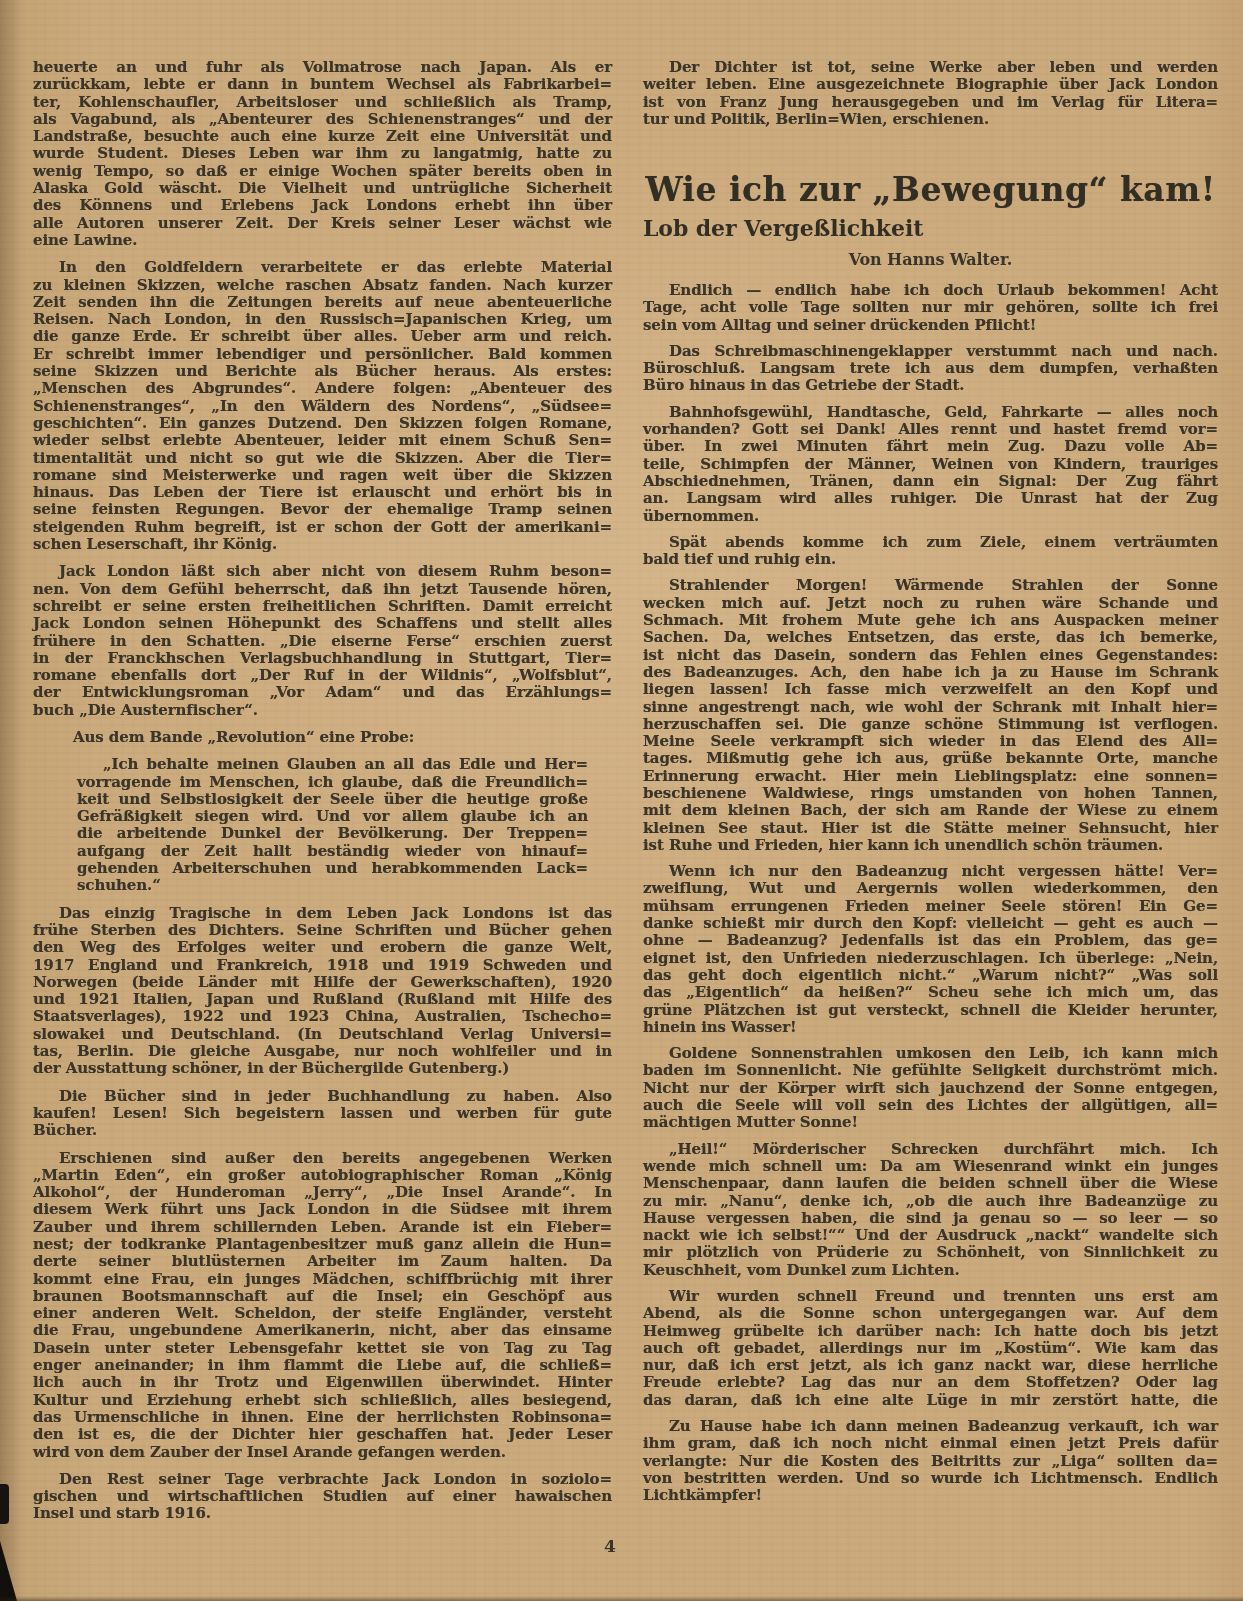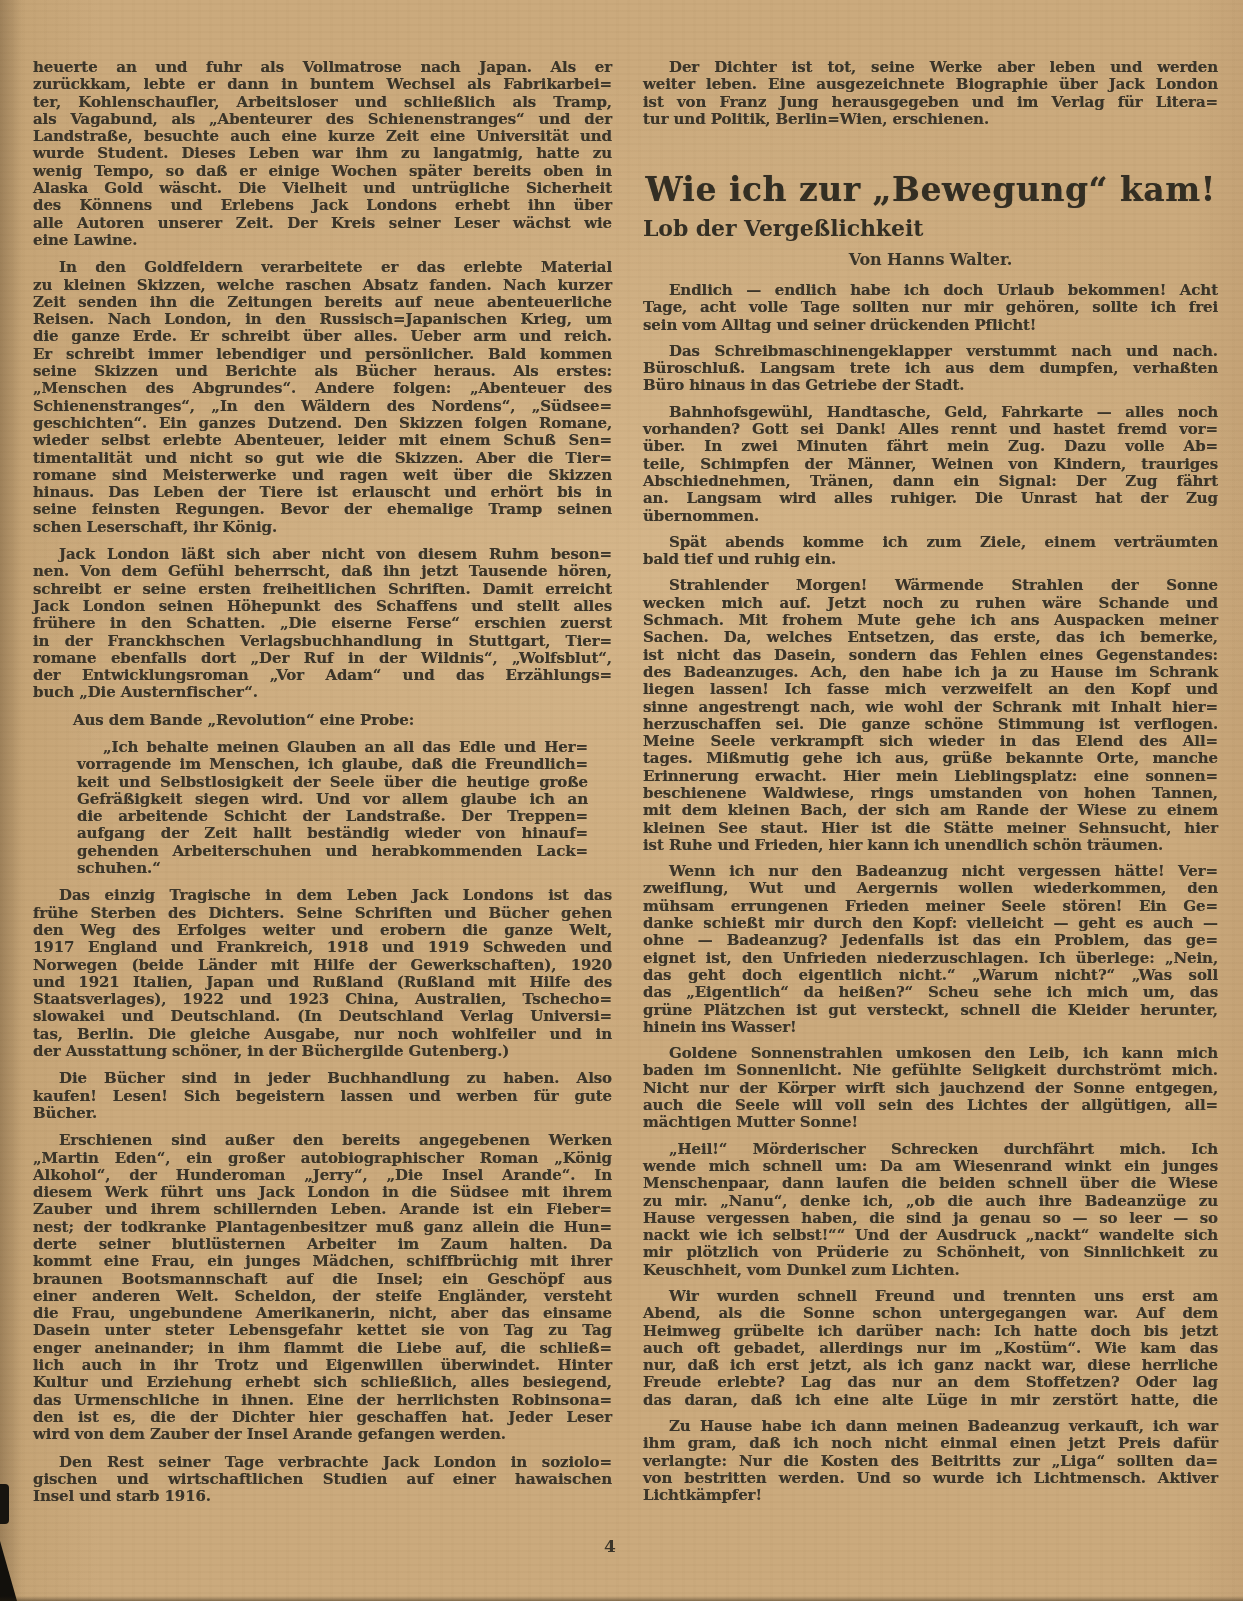--- a/index.html
+++ b/index.html
@@ -72,20 +72,21 @@
         <div class="tline">Er schreibt immer lebendiger und persönlicher.  Bald kommen</div>
         <div class="tline">seine Skizzen und Berichte als Bücher heraus.  Als erstes:</div>
         <div class="tline">„Menschen des Abgrundes“.  Andere folgen: „Abenteuer des</div>
         <div class="tline">Schienenstranges“, „In den Wäldern des Nordens“, „Südsee=</div>
         <div class="tline">geschichten“. Ein ganzes Dutzend. Den Skizzen folgen Romane,</div>
         <div class="tline">wieder selbst erlebte Abenteuer, leider mit einem Schuß Sen=</div>
         <div class="tline">timentalität und nicht so gut wie die Skizzen.  Aber die Tier=</div>
         <div class="tline">romane sind Meisterwerke und ragen weit über die Skizzen</div>
         <div class="tline">hinaus.  Das Leben der Tiere ist erlauscht und erhört bis in</div>
         <div class="tline">seine feinsten Regungen.  Bevor der ehemalige Tramp seinen</div>
+        <div class="tline">steigenden Ruhm begreift, ist er schon der Gott der amerikani=</div>
         <div class="tline last">schen Leserschaft, ihr König.</div>
       </div>
       <div class="para">
         <div class="tline ind">Jack London läßt sich aber nicht von diesem Ruhm beson=</div>
         <div class="tline">nen.  Von dem Gefühl beherrscht, daß ihn jetzt Tausende hören,</div>
         <div class="tline">schreibt er seine ersten freiheitlichen Schriften.  Damit erreicht</div>
         <div class="tline">Jack London seinen Höhepunkt des Schaffens und stellt alles</div>
         <div class="tline">frühere in den Schatten.  „Die eiserne Ferse“ erschien zuerst</div>
         <div class="tline">in der Franckhschen Verlagsbuchhandlung in Stuttgart, Tier=</div>
         <div class="tline">romane ebenfalls dort „Der Ruf in der Wildnis“, „Wolfsblut“,</div>
@@ -93,21 +94,21 @@
         <div class="tline last">buch „Die Austernfischer“.</div>
       </div>
       <div class="para quote-intro">
         <div class="tline last">Aus dem Bande „Revolution“ eine Probe:</div>
       </div>
       <div class="para quote">
         <div class="tline ind">„Ich behalte meinen Glauben an all das Edle und Her=</div>
         <div class="tline">vorragende im Menschen, ich glaube, daß die Freundlich=</div>
         <div class="tline">keit und Selbstlosigkeit der Seele über die heutige große</div>
         <div class="tline">Gefräßigkeit siegen wird.  Und vor allem glaube ich an</div>
-        <div class="tline">die arbeitende Schicht der Landstraße.  Der Treppen=</div>
+        <div class="tline">die arbeitende Dunkel der Bevölkerung.  Der Treppen=</div>
         <div class="tline">aufgang der Zeit hallt beständig wieder von hinauf=</div>
         <div class="tline">gehenden Arbeiterschuhen und herabkommenden Lack=</div>
         <div class="tline last">schuhen.“</div>
       </div>
       <div class="para">
         <div class="tline ind">Das einzig Tragische in dem Leben Jack Londons ist das</div>
         <div class="tline">frühe Sterben des Dichters.  Seine Schriften und Bücher gehen</div>
         <div class="tline">den Weg des Erfolges weiter und erobern die ganze Welt,</div>
         <div class="tline">1917 England und Frankreich, 1918 und 1919 Schweden und</div>
         <div class="tline">Norwegen (beide Länder mit Hilfe der Gewerkschaften), 1920</div>
@@ -238,21 +239,21 @@
           <div class="tline">Heimweg grübelte ich darüber nach: Ich hatte doch bis jetzt</div>
           <div class="tline">auch oft gebadet, allerdings nur im „Kostüm“.  Wie kam das</div>
           <div class="tline">nur, daß ich erst jetzt, als ich ganz nackt war, diese herrliche</div>
           <div class="tline">Freude erlebte? Lag das nur an dem Stoffetzen?  Oder lag</div>
           <div class="tline">das daran, daß ich eine alte Lüge in mir zerstört hatte, die</div>
         </div>
         <div class="para">
           <div class="tline ind">Zu Hause habe ich dann meinen Badeanzug verkauft, ich war</div>
           <div class="tline">ihm gram, daß ich noch nicht einmal einen jetzt Preis dafür</div>
           <div class="tline">verlangte: Nur die Kosten des Beitritts zur „Liga“ sollten da=</div>
-          <div class="tline">von bestritten werden.  Und so wurde ich Lichtmensch.  Aktiver</div>
+          <div class="tline">von bestritten werden.  Und so wurde ich Lichtmensch.  Endlich</div>
           <div class="tline last">Lichtkämpfer!</div>
         </div>
       </div>
   </div>
 
   <div class="page-number">4</div>
 
   <div class="edge-mark"></div>
   <div class="corner-wedge"></div>
   <div class="bottom-edge"></div>

